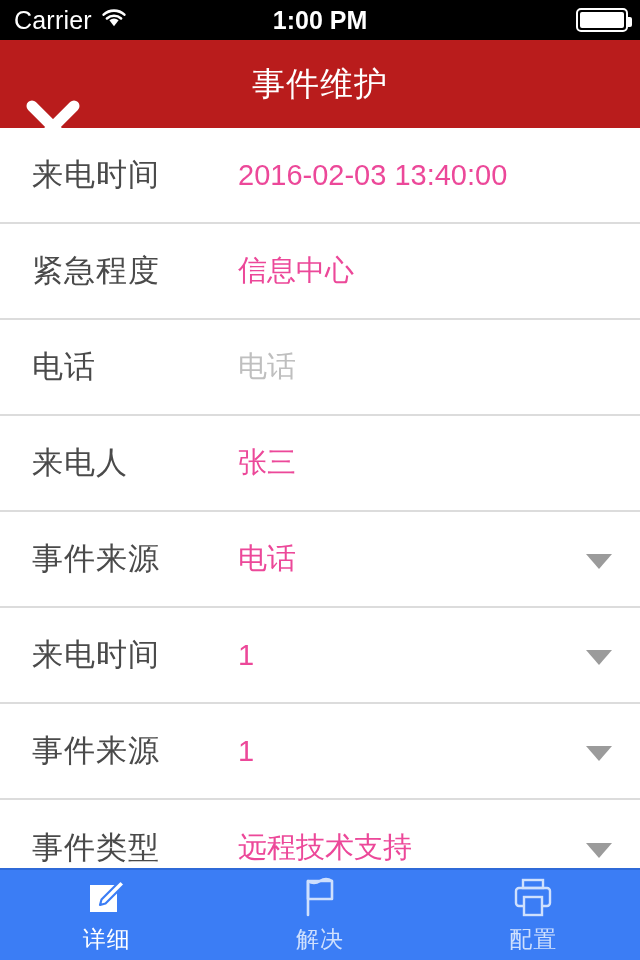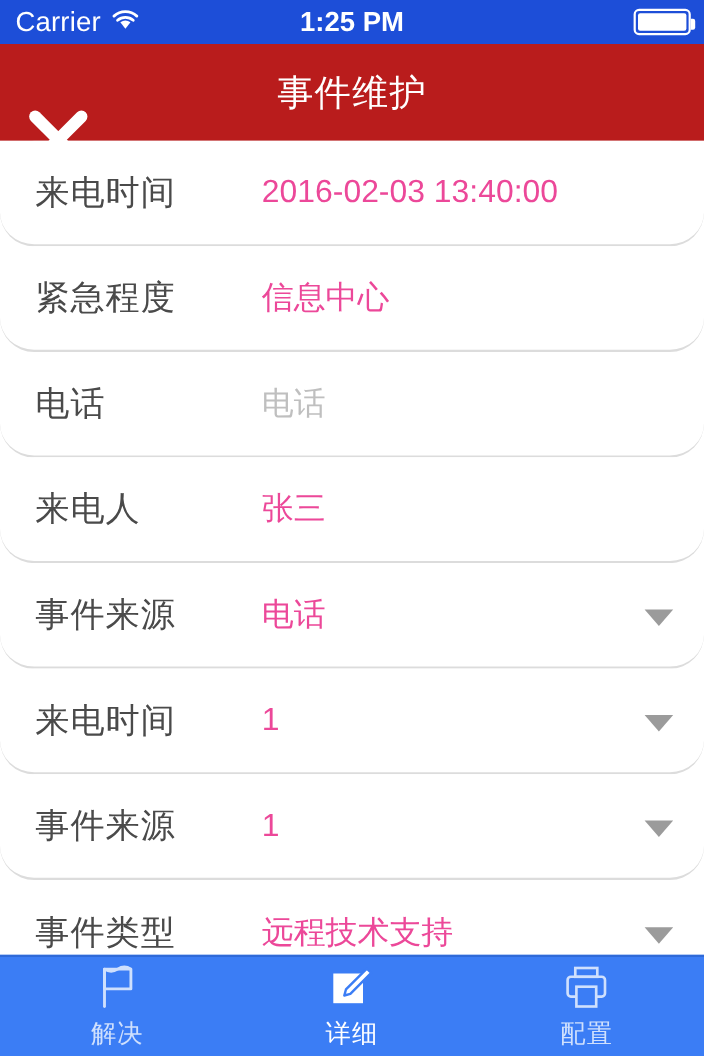--- a/index.html
+++ b/index.html
@@ -7,21 +7,21 @@
     width:640px; height:960px;
     background:#ffffff;
     font-family:"Liberation Sans","DejaVu Sans",sans-serif;
     overflow:hidden;
   }
   #app { position:relative; width:640px; height:960px; background:#fff; }
 
   
   .statusbar {
     position:absolute; top:0; left:0; width:640px; height:40px;
-    background:#1d4ed8; color:#ffffff;
+    background:#000000; color:#ffffff;
     display:flex; align-items:center;
   }
   .sb-left { position:absolute; left:14px; top:0; height:40px;
              display:flex; align-items:center; gap:8px; }
   .sb-carrier { font-size:25px; letter-spacing:0.2px; color:#fff; line-height:1; }
   .sb-wifi { display:block; }
   .sb-time {
     position:absolute; left:0; width:640px; text-align:center;
     font-size:25px; font-weight:bold; color:#fff; line-height:40px;
   }
@@ -55,21 +55,20 @@
   
   .form {
     position:absolute; top:128px; left:0; width:640px; height:740px;
     background:#ffffff; overflow:hidden;
   }
   .row {
     position:relative; height:96px; width:640px;
     display:flex; align-items:center;
     border-bottom:2px solid #dcdcdc;
     background:#fff;
-    border-radius:31px;
   }
   .row:last-child { border-bottom:none;font-family:Liberation Mono, monospace; }
   .row .label {
     position:absolute; left:32px;
     font-size:31px; color:#4a4a4a; letter-spacing:1px;
     white-space:nowrap;
   }
   .row .value {
     position:absolute; left:238px; right:70px;
     font-size:29px; color:#ec4899;
@@ -111,21 +110,21 @@
     <div class="sb-left">
       <span class="sb-carrier">Carrier</span>
       <span class="sb-wifi">
         <svg width="28" height="22" viewBox="0 0 28 22" aria-hidden="true">
           <path d="M14 19.2 L9.4 13.3 a7.6 7.6 0 0 1 9.2 0 Z" fill="#ffffff"></path>
           <path d="M3.6 7.6 a15.6 15.6 0 0 1 20.8 0" stroke="#ffffff" stroke-width="2.6" fill="none" stroke-linecap="round"></path>
           <path d="M6.9 11.4 a10.8 10.8 0 0 1 14.2 0" stroke="#ffffff" stroke-width="2.6" fill="none" stroke-linecap="round"></path>
         </svg>
       </span>
     </div>
-    <div class="sb-time">1:25 PM</div>
+    <div class="sb-time">1:00 PM</div>
     <div class="sb-right">
       <div class="battery">
         <div class="fill"></div>
         <div class="cap"></div>
       </div>
     </div>
   </div>
 
   <div class="navbar">
     <div class="nav-close">
@@ -180,41 +179,41 @@
     <div class="row">
       <span class="label">事件类型</span>
       <span class="value">远程技术支持</span>
       <span class="caret"></span>
     </div>
 
   </div>
 
   <div class="tabbar">
 
+    <div class="tab active">
+      <span class="ticon">
+        <svg width="44" height="44" viewBox="0 0 44 44" aria-hidden="true">
+          <rect x="5" y="9" width="27" height="27" fill="#ffffff"></rect>
+          <path d="M35.5 4.5 l4 4 -19 19 -5.5 1.5 1.5 -5.5 Z" fill="#ffffff" stroke="#3B7DF5" stroke-width="2.2" stroke-linejoin="round"></path>
+        </svg>
+      </span>
+      <span class="tlabel">详细</span>
+    </div>
+
     <div class="tab inactive">
       <span class="ticon">
         <svg width="44" height="44" viewBox="0 0 44 44" aria-hidden="true">
           <path d="M10 5 V39" stroke="#cfe0fd" stroke-width="2.6" stroke-linecap="round" fill="none"></path>
           <path d="M10 5 H34 V23 H10 Z" stroke="#cfe0fd" stroke-width="2.6" fill="none" stroke-linejoin="round"></path>
           <path d="M10 5 q6 4 12 0 t12 0" stroke="#cfe0fd" stroke-width="2.6" fill="none"></path>
         </svg>
       </span>
       <span class="tlabel">解决</span>
     </div>
 
-    <div class="tab active">
-      <span class="ticon">
-        <svg width="44" height="44" viewBox="0 0 44 44" aria-hidden="true">
-          <rect x="5" y="9" width="27" height="27" fill="#ffffff"></rect>
-          <path d="M35.5 4.5 l4 4 -19 19 -5.5 1.5 1.5 -5.5 Z" fill="#ffffff" stroke="#3B7DF5" stroke-width="2.2" stroke-linejoin="round"></path>
-        </svg>
-      </span>
-      <span class="tlabel">详细</span>
-    </div>
-
     <div class="tab inactive">
       <span class="ticon">
         <svg width="44" height="44" viewBox="0 0 44 44" aria-hidden="true">
           <rect x="12" y="4" width="20" height="8" stroke="#cfe0fd" stroke-width="2.4" fill="none"></rect>
           <rect x="5" y="12" width="34" height="18" rx="3" stroke="#cfe0fd" stroke-width="2.4" fill="none"></rect>
           <rect x="13" y="21" width="18" height="18" stroke="#cfe0fd" stroke-width="2.4" fill="#3B7DF5"></rect>
         </svg>
       </span>
       <span class="tlabel">配置</span>
     </div>

